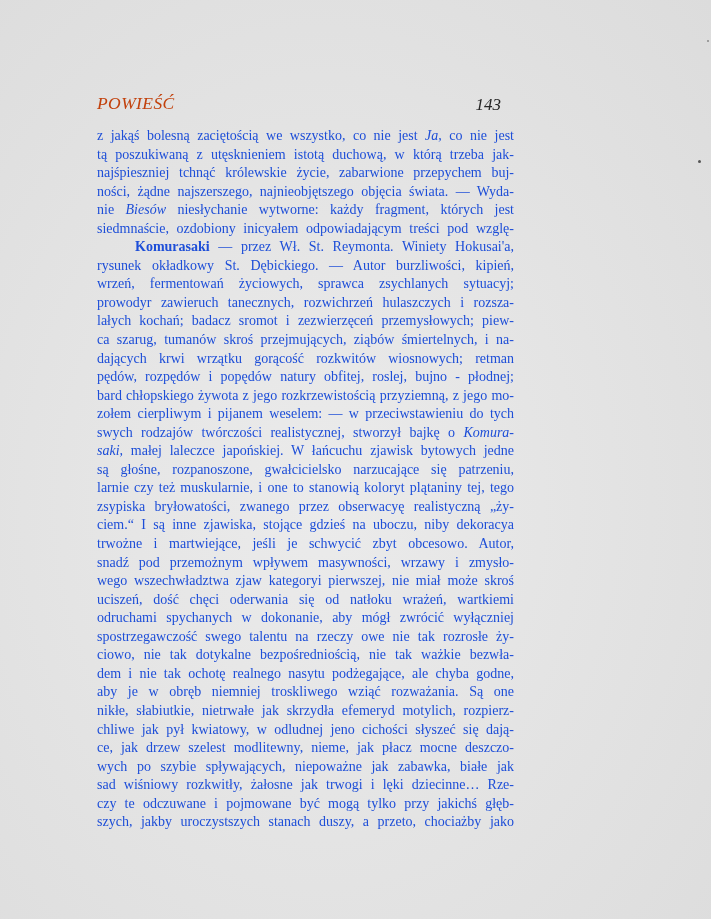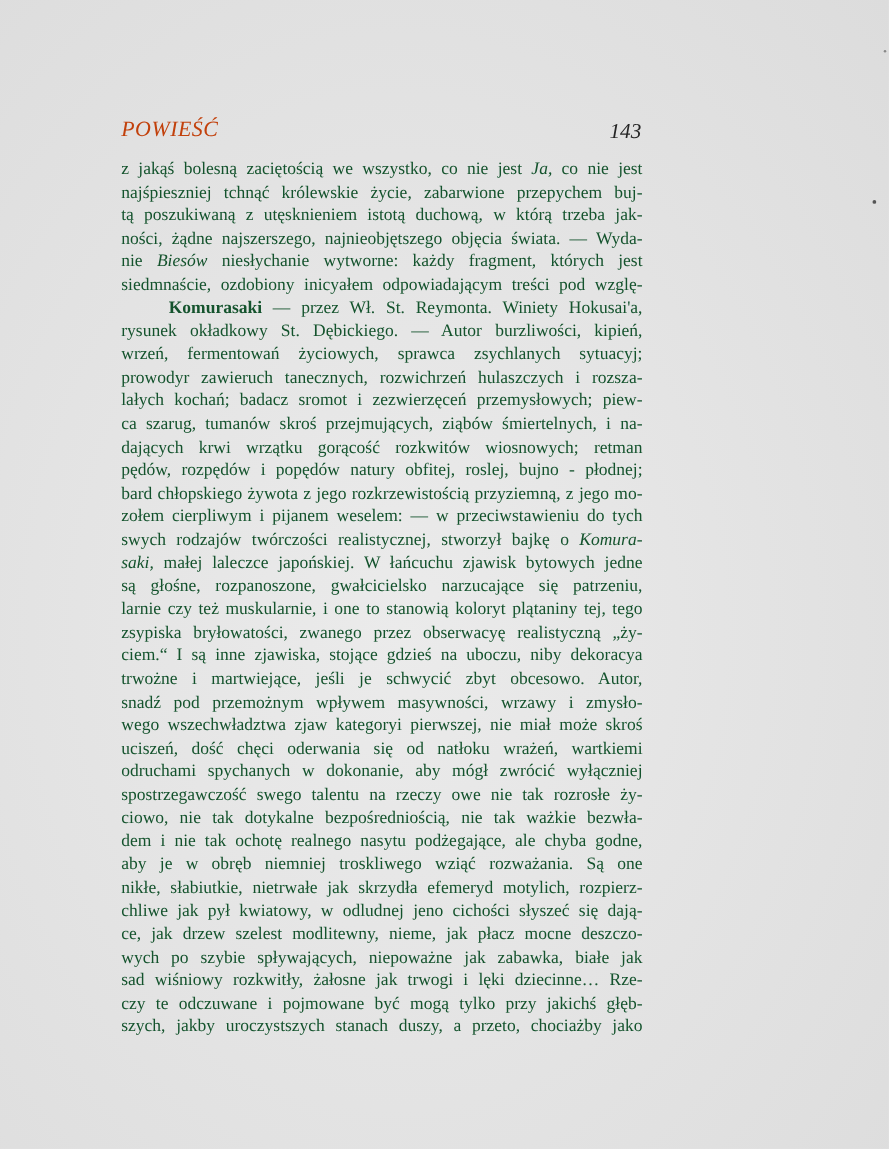--- a/index.html
+++ b/index.html
@@ -32,41 +32,41 @@
     position: absolute;
     left: 0;
     top: 0;
     font-style: italic;
     font-size: 17.5px;
     letter-spacing: 0.4px;
     color: #c2410c;
   }
   .page-number {
     position: absolute;
-    right: 0;
+    right: 12px;
     top: 2px;
     font-style: italic;
     font-size: 17px;
     color: #262626;
   }
   .body-text {
     position: absolute;
     left: 97px;
     top: 127px;
     width: 417px;
   }
   .line {
     display: block;
     height: 18.55px;
     line-height: 18.55px;
     font-size: 14px;
     white-space: nowrap;
     text-align: justify;
     text-align-last: justify;
-    color: #14532d;
+    color: #1d4ed8;
   }
   .line.last {
     text-align-last: left;
   }
   .line.indent {
     padding-left: 38px;
   }
   .line .seg-italic { font-style: italic; }
   .line .seg-bold { font-weight: bold; }
   .speck {
@@ -80,22 +80,22 @@
 <body>
 
 <div class="page">
   <div class="running-head">
     <span class="running-title">POWIEŚĆ</span>
     <span class="page-number">143</span>
   </div>
 
   <div class="body-text" id="body-text">
       <div class="line"><span>z jakąś bolesną zaciętością we wszystko, co nie jest </span><span class="seg-italic">Ja,</span><span> co nie jest</span></div>
+      <div class="line"><span>tą poszukiwaną z utęsknieniem istotą duchową, w którą trzeba jak-</span></div>
       <div class="line"><span>najśpieszniej tchnąć królewskie życie, zabarwione przepychem buj-</span></div>
-      <div class="line"><span>tą poszukiwaną z utęsknieniem istotą duchową, w którą trzeba jak-</span></div>
       <div class="line"><span>ności, żądne najszerszego, najnieobjętszego objęcia świata. — Wyda-</span></div>
       <div class="line"><span>nie </span><span class="seg-italic">Biesów</span><span> niesłychanie wytworne: każdy fragment, których jest</span></div>
       <div class="line"><span>siedmnaście, ozdobiony inicyałem odpowiadającym treści pod wzglę-</span></div>
       <div class="line indent"><span class="seg-bold">Komurasaki</span><span> — przez Wł. St. Reymonta. Winiety Hokusai'a,</span></div>
       <div class="line"><span>rysunek okładkowy St. Dębickiego. — Autor burzliwości, kipień,</span></div>
       <div class="line"><span>wrzeń, fermentowań życiowych, sprawca zsychlanych sytuacyj;</span></div>
       <div class="line"><span>prowodyr zawieruch tanecznych, rozwichrzeń hulaszczych i rozsza-</span></div>
       <div class="line"><span>lałych kochań; badacz sromot i zezwierzęceń przemysłowych; piew-</span></div>
       <div class="line"><span>ca szarug, tumanów skroś przejmujących, ziąbów śmiertelnych, i na-</span></div>
       <div class="line"><span>dających krwi wrzątku gorącość rozkwitów wiosnowych; retman</span></div>

